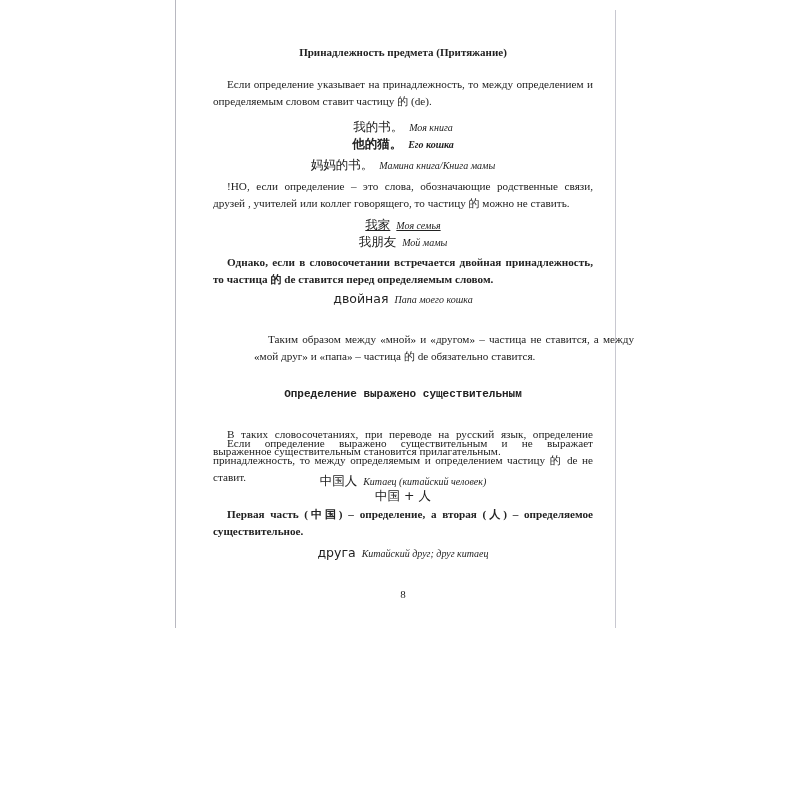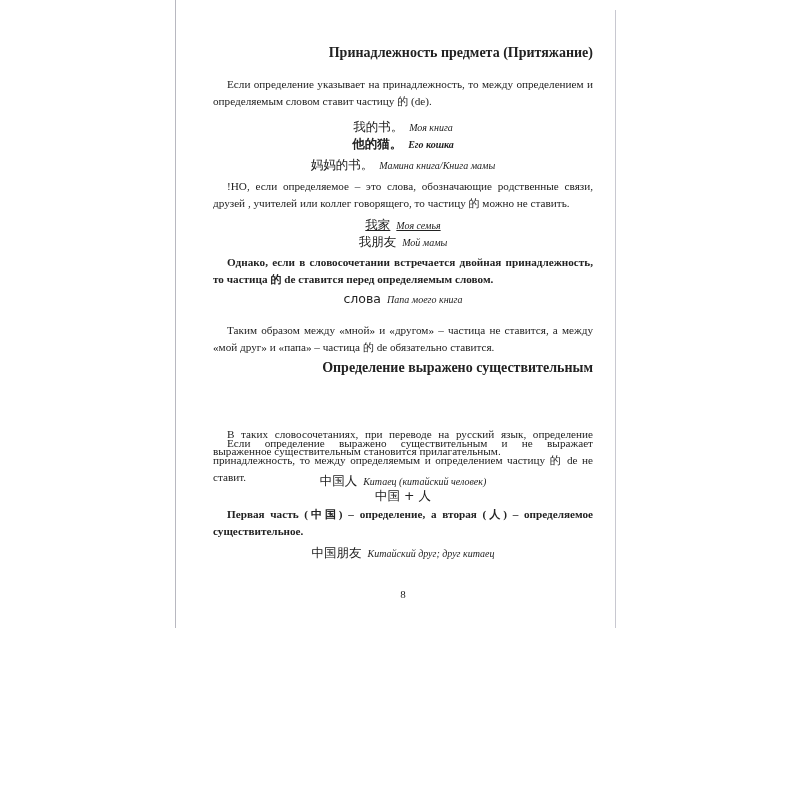--- a/index.html
+++ b/index.html
@@ -11,22 +11,22 @@
       position: absolute; left: 175px; top: 0; width: 1px; height: 628px; background: #b8b8c0;
     }
     .page-border-right {
       position: absolute; left: 615px; top: 10px; width: 1px; height: 618px; background: #c8c8d0;
     }
     .page {
       position: absolute; left: 213px; top: 0; width: 380px;
       font-size: 11.2px; line-height: 17px;
     }
     .heading {
-      position: absolute; left: 0; width: 380px; text-align: right;
-      font-weight: bold; font-size: 14px;
+      position: absolute; left: 0; width: 380px; text-align: center;
+      font-weight: bold; font-size: 11px;
     }
     .para {
       position: absolute; left: 0; width: 380px; text-align: justify; text-align-last: left;
     }
     .para .indent { display: inline-block; width: 14px; }
     .ex {
       position: absolute; left: 0; width: 380px; text-align: center; line-height: 26px;
     }
     .ex .zh { font-family: "DejaVu Sans", sans-serif; font-size: 12.5px; }
     .ex .ru { font-style: italic; font-size: 10px; margin-left: 6px; }
@@ -44,38 +44,38 @@
 <div class="page">
 
   <div class="heading" style="top:44px;">Принадлежность предмета (Притяжание)</div>
 
   <div class="para" style="top:76px;"><span class="indent"></span><span>Если определение указывает на принадлежность, то между определением и определяемым словом ставит частицу </span><span class="zh-inline">的</span><span> (de).</span></div>
 
   <div class="ex" style="top:114px;"><span class="zh">我的书。</span><span class="ru">Моя книга</span></div>
   <div class="ex" style="top:131px;font-weight:bold;"><span class="zh">他的猫。</span><span class="ru">Его кошка</span></div>
   <div class="ex" style="top:152px;"><span class="zh">妈妈的书。</span><span class="ru">Мамина книга/Книга мамы</span></div>
 
-  <div class="para" style="top:178px;"><span class="indent"></span><span>!НО, если определяемое – это слова, обозначающие родственные связи, друзей , учителей или коллег говорящего, то частицу </span><span class="zh-inline">的</span><span> можно не ставить.</span></div>
+  <div class="para" style="top:178px;"><span class="indent"></span><span>!НО, если определение – это слова, обозначающие родственные связи, друзей , учителей или коллег говорящего, то частицу </span><span class="zh-inline">的</span><span> можно не ставить.</span></div>
 
   <div class="ex" style="top:212px;text-decoration:underline;"><span class="zh">我家</span><span class="ru">Моя семья</span></div>
   <div class="ex" style="top:229px;"><span class="zh">我朋友</span><span class="ru">Мой мамы</span></div>
 
   <div class="para" style="top:254px;font-weight:bold;"><span class="indent"></span><span>Однако, если в словосочетании встречается двойная принадлежность, то частица </span><span class="zh-inline">的</span><span> de ставится перед определяемым словом.</span></div>
 
-  <div class="ex" style="top:286px;"><span class="zh">слова</span><span class="ru">Папа моего книга</span></div>
+  <div class="ex" style="top:286px;"><span class="zh">двойная</span><span class="ru">Папа моего кошка</span></div>
 
-  <div class="para" style="top:322px;"><span class="indent"></span><span>Таким образом между «мной» и «другом» – частица не ставится, а между «мой друг» и «папа» – частица </span><span class="zh-inline">的</span><span> de обязательно ставится.</span></div>
+  <div class="para" style="top:331px;margin-left:41px;"><span class="indent"></span><span>Таким образом между «мной» и «другом» – частица не ставится, а между «мой друг» и «папа» – частица </span><span class="zh-inline">的</span><span> de обязательно ставится.</span></div>
 
-  <div class="heading" style="top:359px;">Определение выражено существительным</div>
+  <div class="heading" style="top:386px;font-family:Liberation Mono, monospace;">Определение выражено существительным</div>
 
   <div class="para" style="top:402px;margin-top:33px;"><span class="indent"></span><span>Если определение выражено существительным и не выражает принадлежность, то между определяемым и определением частицу </span><span class="zh-inline">的</span><span> de не ставит.</span></div>
 
   <div class="para" style="top:426px;"><span class="indent"></span><span>В таких словосочетаниях, при переводе на русский язык, определение выраженное существительным становится прилагательным.</span></div>
 
   <div class="ex" style="top:468px;"><span class="zh">中国人</span><span class="ru">Китаец (китайский человек)</span></div>
   <div class="ex" style="top:483px;"><span class="zh">中国 + 人</span></div>
 
   <div class="para" style="top:506px;font-weight:bold;"><span class="indent"></span><span>Первая часть (</span><span class="zh-inline">中国</span><span>) – определение, а вторая (</span><span class="zh-inline">人</span><span>) – определяемое существительное.</span></div>
 
-  <div class="ex" style="top:540px;"><span class="zh">中国朋友</span><span class="ru">Китайский друг; друг китаец</span></div>
+  <div class="ex" style="top:540px;"><span class="zh">друга</span><span class="ru">Китайский друг; друг китаец</span></div>
 
   <div class="page-number" style="top:586px;">8</div>
 </div>
 
 </body></html>

